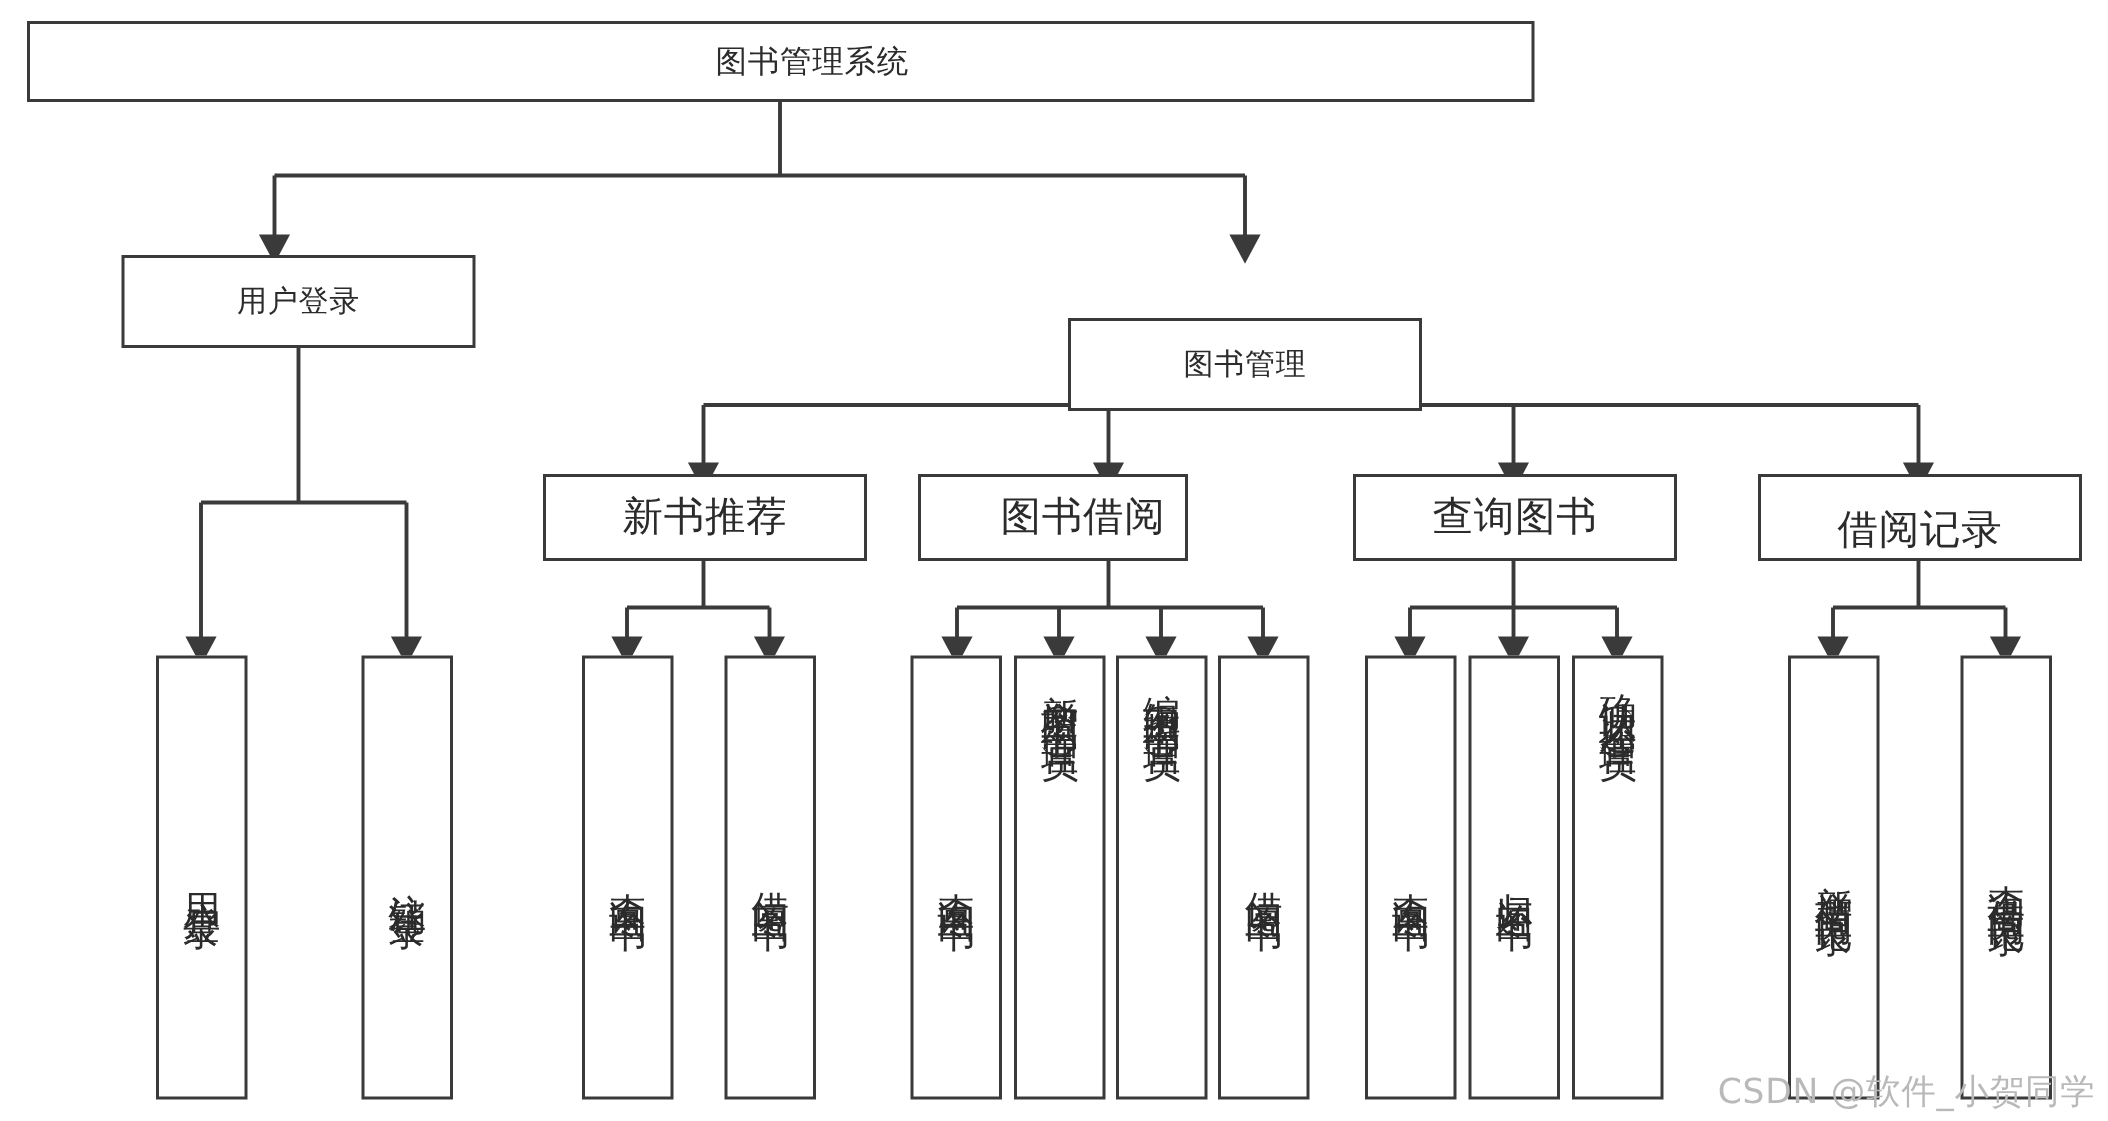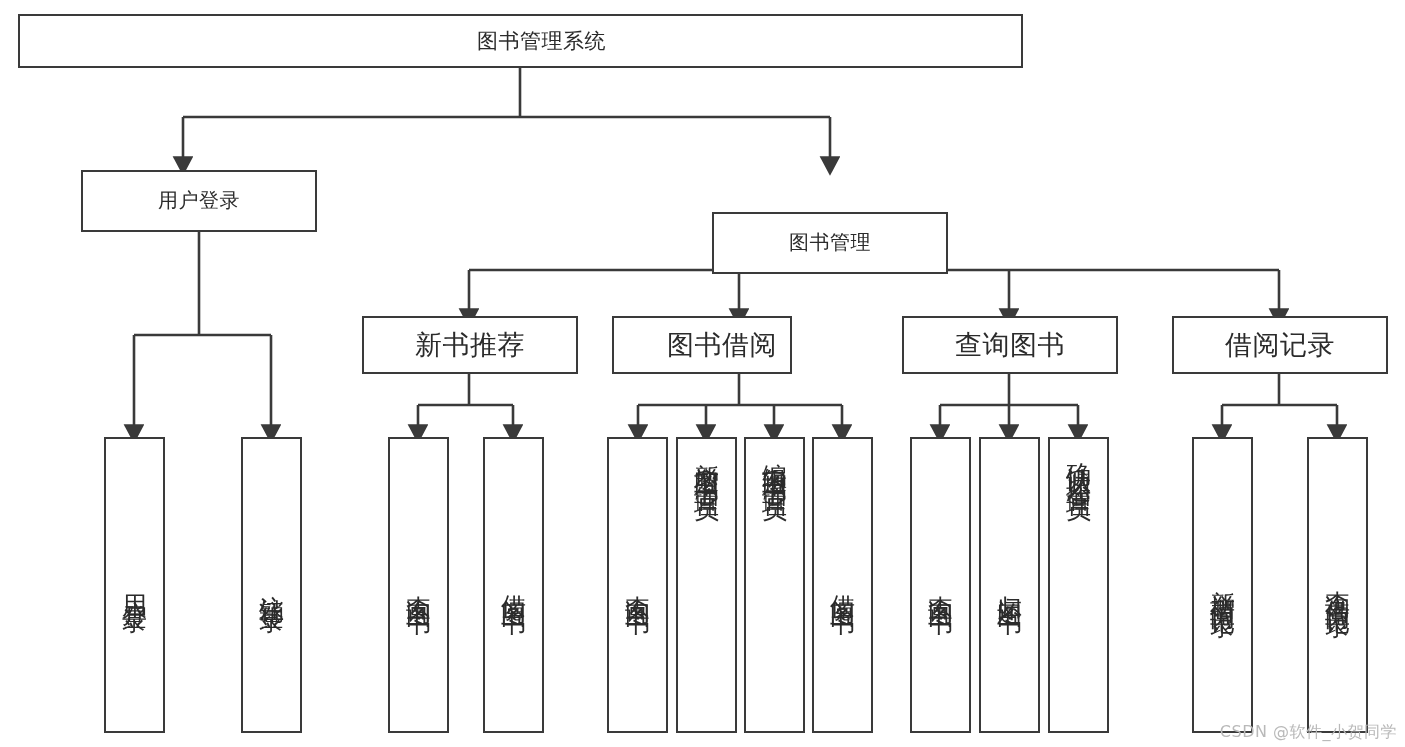--- a/index.html
+++ b/index.html
@@ -85,21 +85,21 @@
     white-space: nowrap;
   }
   .leaf.leaf-centered {
     align-items: center;
     padding-top: 0;
   }
   #watermark {
     position: absolute;
     right: 8px;
     bottom: 4px;
-    font-size: 16px;
+    font-size: 23px;
     color: #b9b9b9;
     letter-spacing: 0.5px;
     white-space: nowrap;
   }
 </style>
 </head>
 <body>
 
 <div id="diagram-canvas">
 
@@ -168,21 +168,21 @@
 
   <div class="node level3" style="left:362px; top:316px; width:216px;">
     <span class="node-label">新书推荐</span>
   </div>
   <div class="node level3" style="left:612px; top:316px; width:180px;padding-left:40px;">
     <span class="node-label">图书借阅</span>
   </div>
   <div class="node level3" style="left:902px; top:316px; width:216px;">
     <span class="node-label">查询图书</span>
   </div>
-  <div class="node level3" style="left:1172px; top:316px; width:216px;">
+  <div class="node level3" style="left:1172px; top:316px; width:216px;align-items:flex-end;">
     <span class="node-label">借阅记录</span>
   </div>
 
   <div class="node leaf leaf-centered" style="left:104px; width:61px;">
     <span class="node-label">用户登录</span>
   </div>
   <div class="node leaf leaf-centered" style="left:241px; width:61px;">
     <span class="node-label">注销登录</span>
   </div>
 

